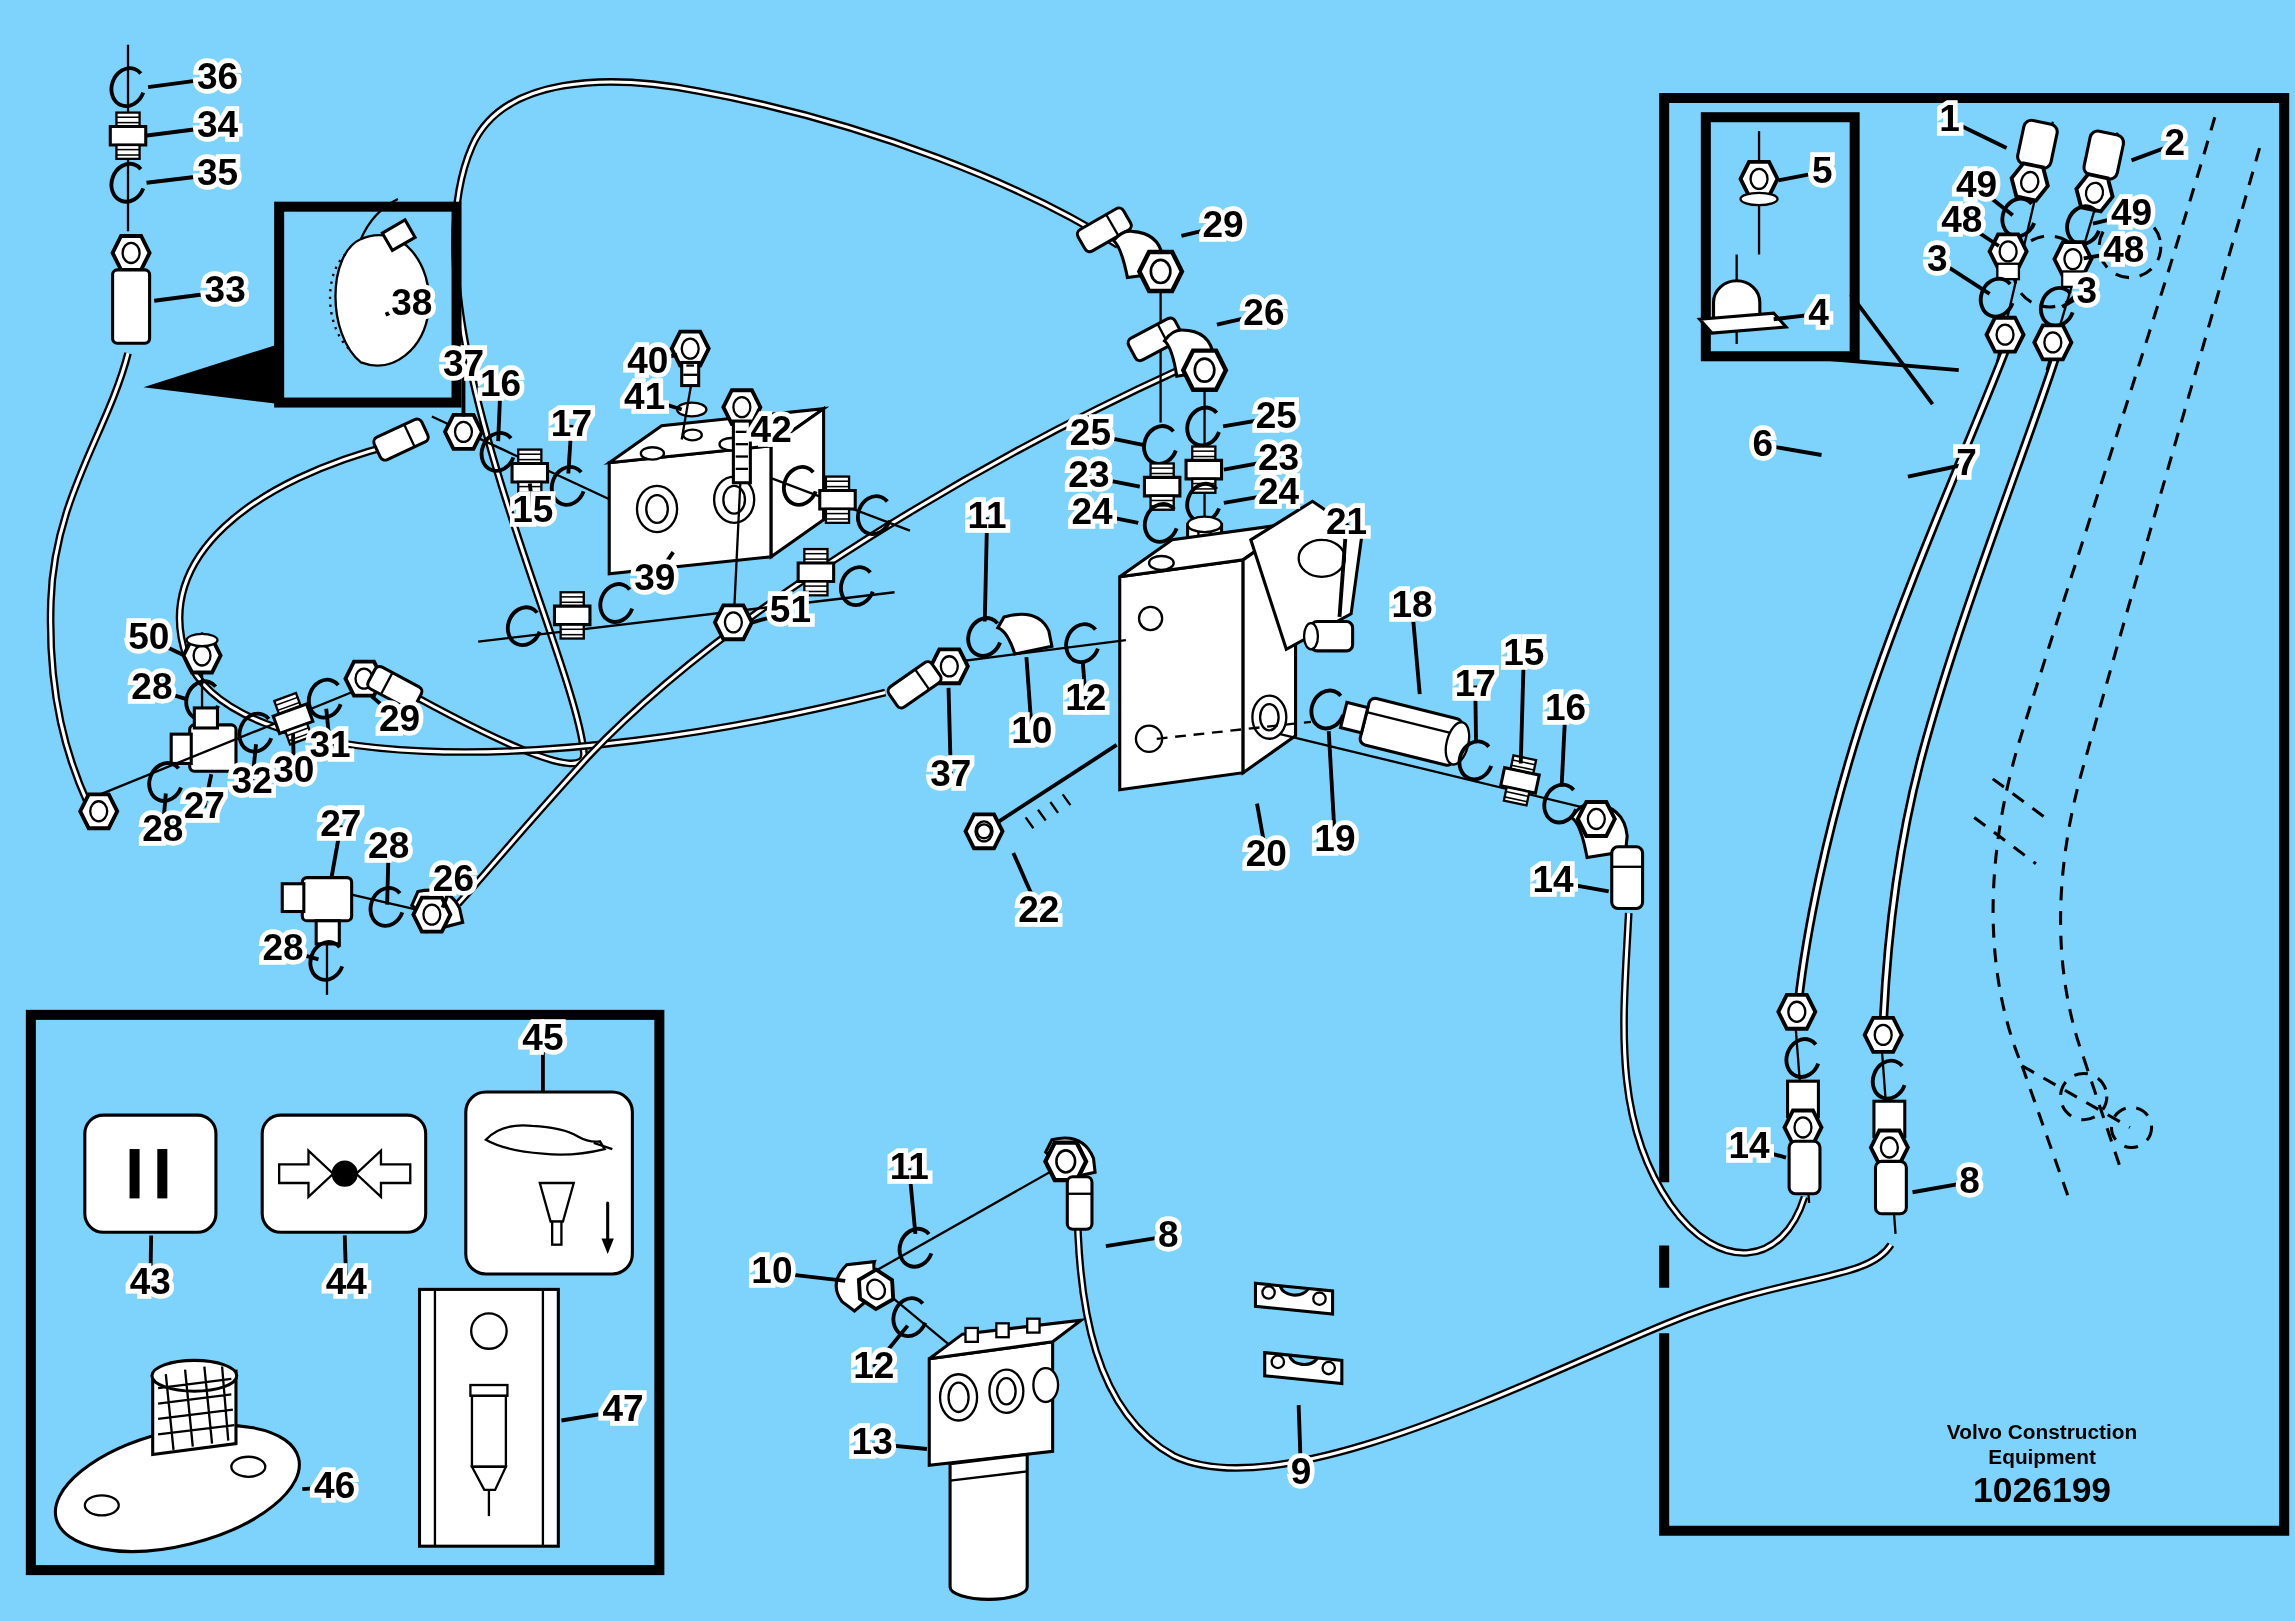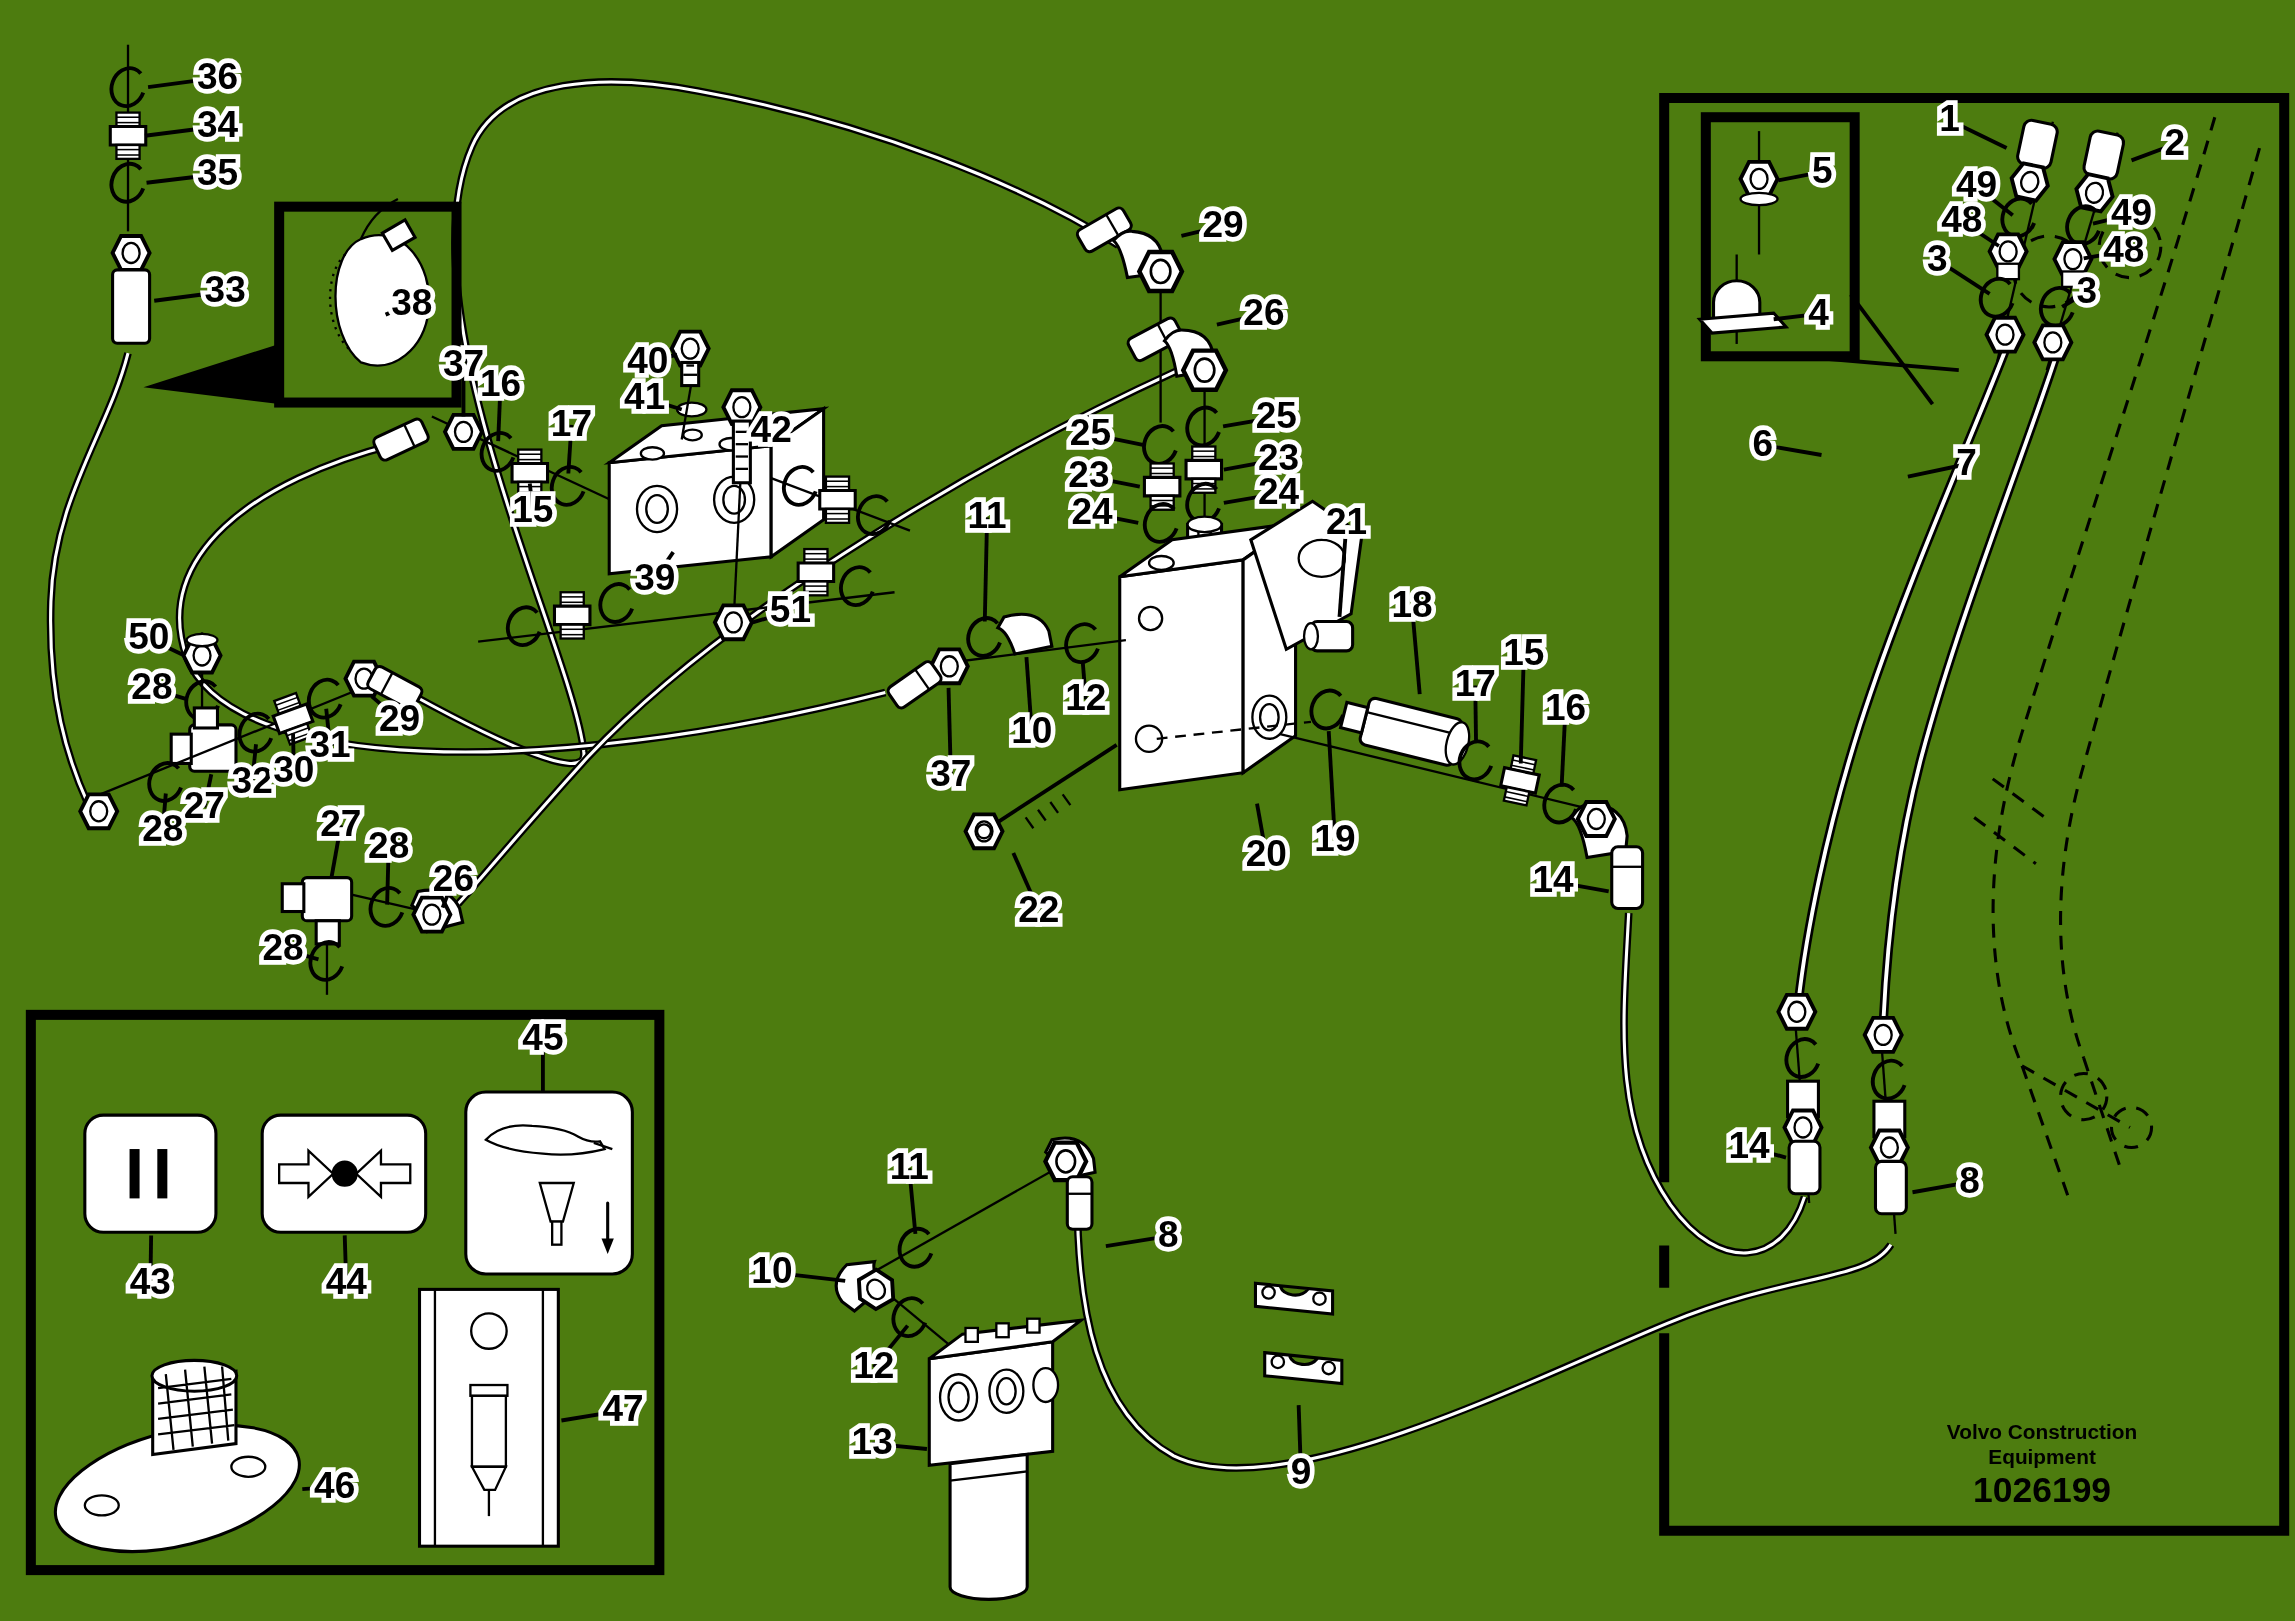--- a/index.html
+++ b/index.html
@@ -1,16 +1,16 @@
 <!DOCTYPE html>
 <html style="font-size:12.3px"><head>
 <meta charset="utf-8">
 <style>
   html,body{margin:0;padding:0;background:#ffffff;}
-  .page{width:2295px;height:1621px;position:relative;background:#4d7c0f;}
+  .page{width:2295px;height:1621px;position:relative;background:#7dd3fc;}
   svg{display:block}
   .ln{stroke:#000;stroke-width:4;fill:none;stroke-linecap:round}
   .thin{stroke:#000;stroke-width:3;fill:none}
   .ld{stroke:#000;stroke-width:5;fill:none}
   .hose{stroke:#000;stroke-width:10;fill:none}
   .hosecore{stroke:#fff;stroke-width:4;fill:none}
   .pipe{stroke:#000;stroke-width:12;fill:none}
   .pipecore{stroke:#fff;stroke-width:5;fill:none}
   .bx{stroke:#000;stroke-width:13;fill:none}
   .part{stroke:#000;stroke-width:4;fill:#fff}

